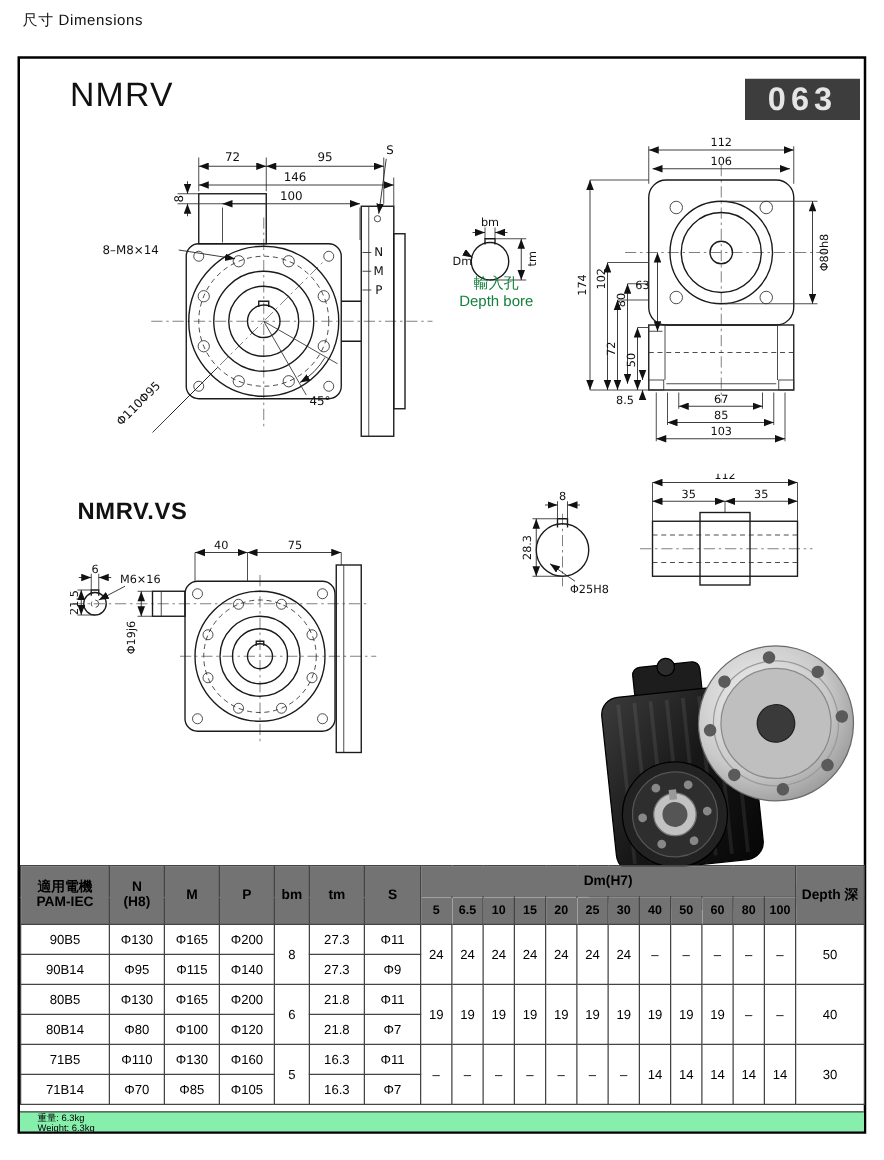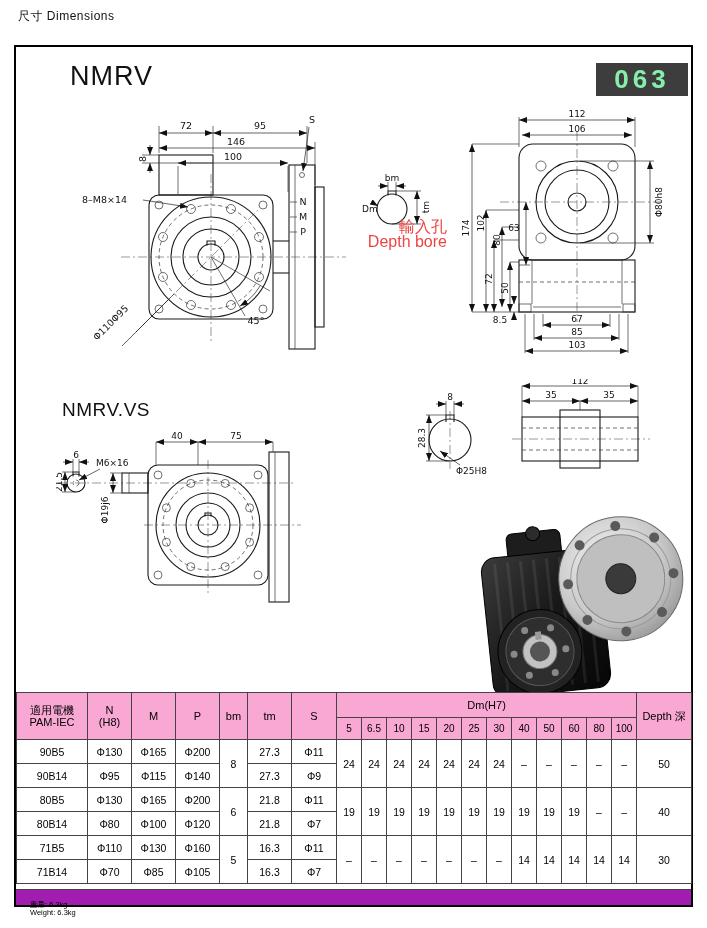--- a/index.html
+++ b/index.html
@@ -1,38 +1,38 @@
 <!DOCTYPE html>
 <html><head>
 <meta charset="utf-8">
 <style>
   *{margin:0;padding:0;box-sizing:border-box}
   html,body{width:707px;height:928px;background:#fff;font-family:"Liberation Sans",sans-serif;color:#111;position:relative;overflow:hidden}
   .doc-title{position:absolute;left:18px;top:8px;font-size:12px;letter-spacing:.5px}
   .sheet{position:absolute;left:14px;top:45px;width:679px;height:862px;border:2px solid #000;background:#fff}
   .abs{position:absolute}
-  .model-title{position:absolute;left:54px;top:14px;font-size:27px;letter-spacing:1px}
-  .model-title-vs{position:absolute;left:46px;top:352px;font-size:19px;font-weight:400;letter-spacing:.5px}
-  .badge{position:absolute;left:580px;top:16px;width:92px;height:33px;background:#3d3d3d;color:#86efac;font-size:26px;font-weight:bold;text-align:center;line-height:33px;letter-spacing:4px}
-  .caption{position:absolute;text-align:right;font-size:16px;line-height:15px;color:#ef4444}
+  .model-title{position:absolute;left:40px;top:14px;font-size:27px;letter-spacing:1px}
+  .model-title-vs{position:absolute;left:46px;top:352px;font-size:19px;font-weight:700;letter-spacing:.5px}
+  .badge{position:absolute;left:580px;top:16px;width:92px;height:33px;background:#3d3d3d;color:#e5e5e5;font-size:26px;font-weight:bold;text-align:center;line-height:33px;letter-spacing:4px}
+  .caption{position:absolute;text-align:center;font-size:12px;line-height:15px;color:#15803d}
   svg text{font-family:"DejaVu Sans",sans-serif;font-size:9.5px;fill:#111}
   svg text.sm{font-size:9px}
   text.lbl{text-anchor:middle}
   .ol{fill:none;stroke:#1a1a1a;stroke-width:1.1}
   .thin{fill:none;stroke:#333;stroke-width:.7}
   .dim{fill:none;stroke:#222;stroke-width:.7}
   .cl{fill:none;stroke:#555;stroke-width:.6;stroke-dasharray:9 3 2 3}
   .dash{fill:none;stroke:#333;stroke-width:.7;stroke-dasharray:4 3}
   table.spec{position:absolute;left:0;top:645px;width:675px;border-collapse:collapse;table-layout:fixed;font-size:10.5px;color:#000}
   .spec th,.spec td{border:1px solid #444;text-align:center;vertical-align:middle;padding:0;overflow:hidden}
-  .spec thead th{background:#f9a8d4;font-weight:normal;font-size:11px;line-height:12px}
+  .spec thead th{background:#737373;font-weight:bold;font-size:11px;line-height:12px}
   .spec thead tr.r1 th{height:25px}
   .spec thead tr.r2 th{height:22px;font-size:10px}
   .spec tbody td{height:24px;background:#fff}
-  .foot{position:absolute;left:0;top:842px;width:675px;height:16px;background:#a21caf;border-top:1px solid #444;padding:11px 0 0 14px;font-size:7.5px;line-height:7.5px;color:#000}
+  .foot{position:absolute;left:0;top:842px;width:675px;height:16px;background:#86efac;border-top:1px solid #444;padding:1px 0 0 14px;font-size:7.5px;line-height:7.5px;color:#000}
 </style>
 </head>
 <body>
 
 <div class="doc-title">尺寸 Dimensions</div>
 
 <div class="sheet">
 
   <div class="model-title">NMRV</div>
   <div class="badge">063</div>

